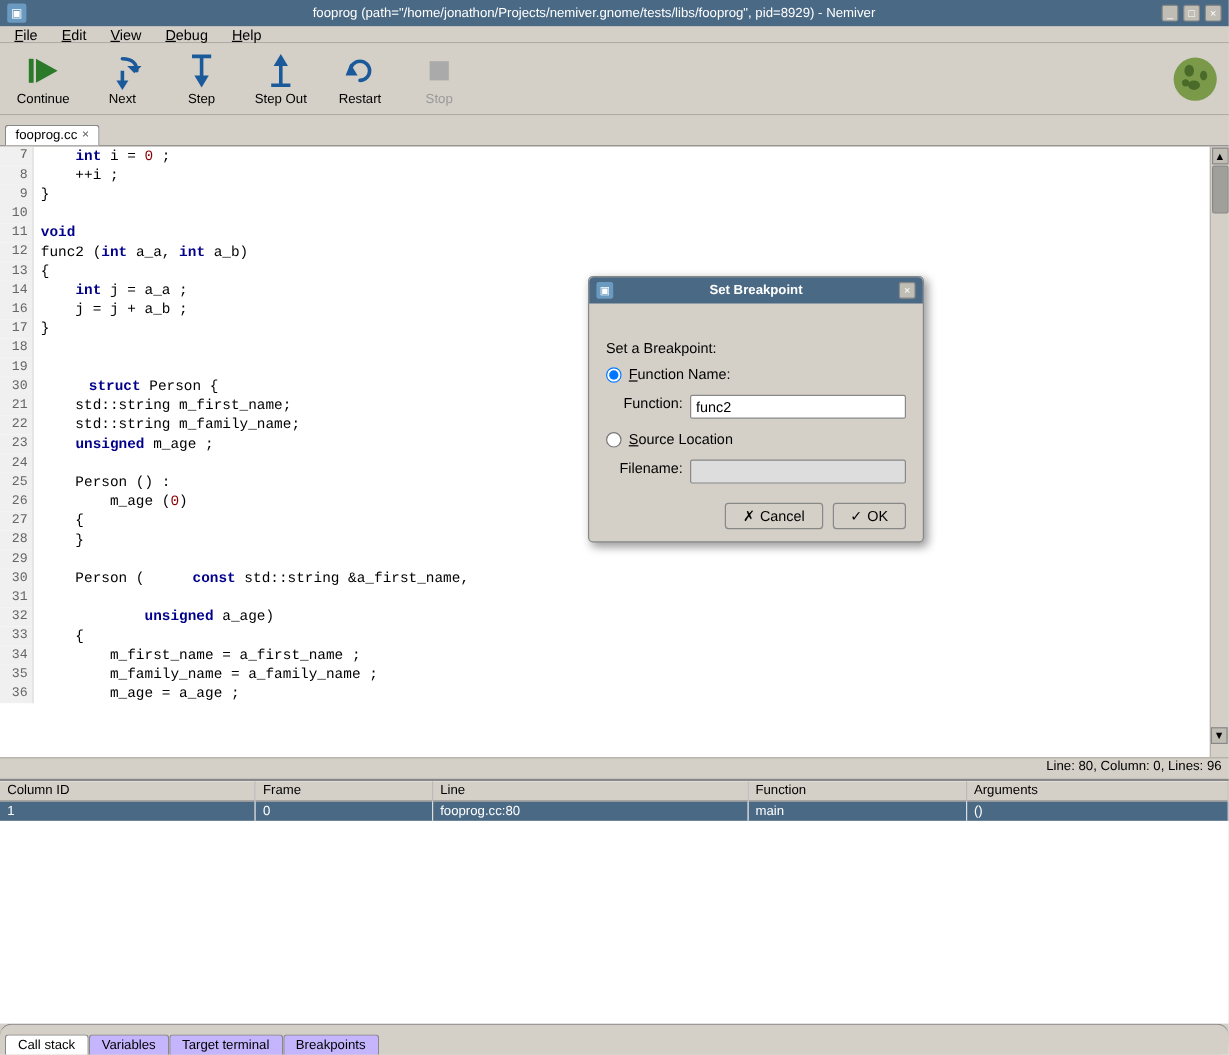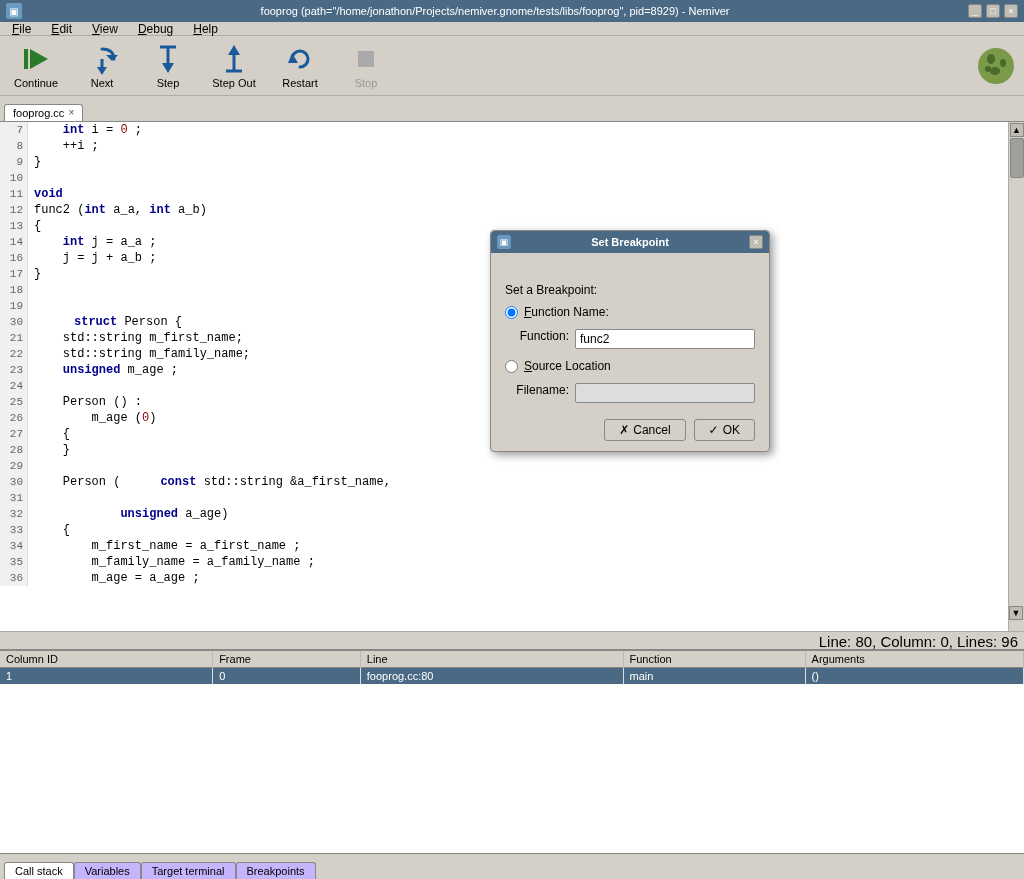--- a/index.html
+++ b/index.html
@@ -167,21 +167,21 @@
       width: 16px;
       background: #d4d0c8;
       border-left: 1px solid #b0aca4;
     }
 
     
     #statusbar {
       background: #d4d0c8;
       border-top: 1px solid #b0aca4;
       padding: 1px 6px;
-      font-size: 15px;
+      font-size: 11px;
       text-align: right;
       height: 18px;
     }
 
     
     #bottom-panel {
       height: 230px;
       display: flex;
       flex-direction: column;
       border-top: 2px solid #888;
@@ -218,20 +218,21 @@
     }
 
     
     #bottom-tabbar {
       background: #d4d0c8;
       border-top: 1px solid #888;
       display: flex;
       align-items: flex-end;
       padding: 2px 4px 0;
       height: 26px;
+      border-radius: 10px;
     }
     .bottom-tab {
       background: #c4b5fd;
       border: 1px solid #888;
       border-bottom: none;
       padding: 2px 10px;
       border-radius: 3px 3px 0 0;
       font-size: 11px;
       cursor: pointer;
     }

